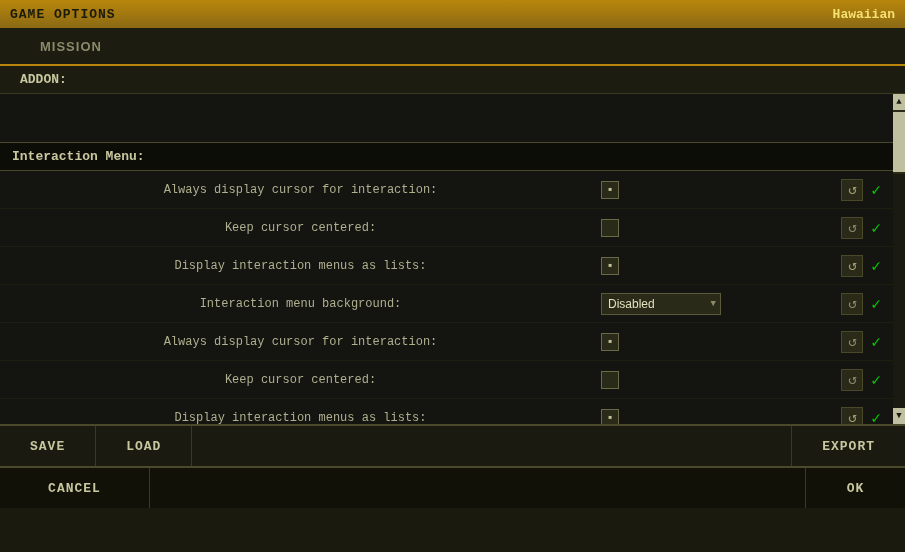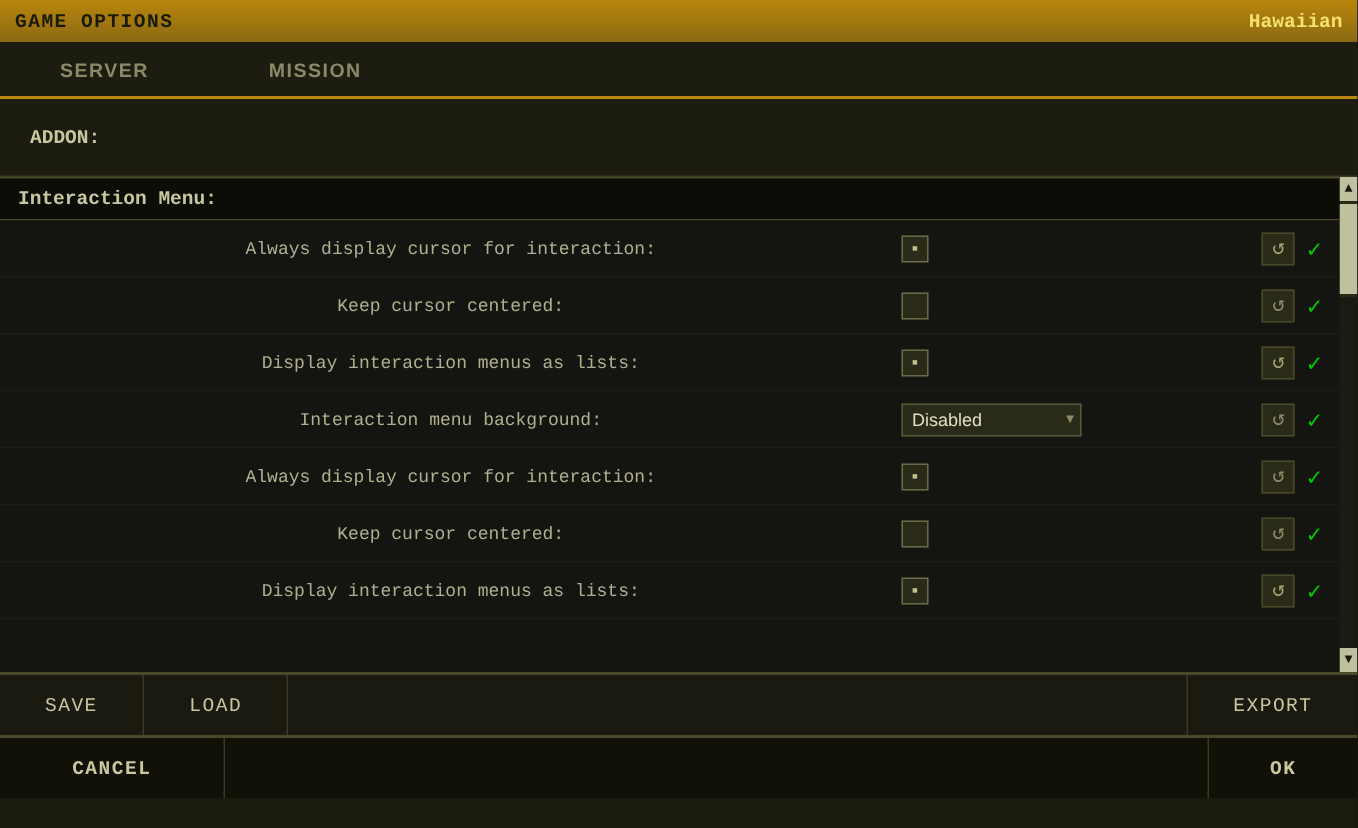--- a/index.html
+++ b/index.html
@@ -57,21 +57,21 @@
     }
     .tab.active {
       background: #c8c8a0;
       color: #1a1a0a;
     }
 
     
     .addon-row {
       display: flex;
       align-items: center;
-      padding: 18px 20px;
+      padding: 6px 20px;
       background: #1c1c10;
       gap: 10px;
       border-bottom: 1px solid #3a3a20;
     }
     .addon-label {
       color: #c8c8a0;
       font-size: 13px;
       font-weight: bold;
       min-width: 60px;
     }
@@ -110,20 +110,21 @@
       height: 330px;
       overflow: hidden;
       position: relative;
       display: flex;
     }
     .content-inner {
       flex: 1;
       overflow-y: auto;
       scrollbar-width: thin;
       scrollbar-color: #c8c8a0 #2a2a18;
+      margin-top: 48px;
     }
     .content-inner::-webkit-scrollbar {
       width: 12px;
     }
     .content-inner::-webkit-scrollbar-track {
       background: #2a2a18;
     }
     .content-inner::-webkit-scrollbar-thumb {
       background: #c0c0a0;
     }
@@ -232,21 +233,21 @@
       border-top: 2px solid #4a4a2a;
     }
     .action-btn {
       padding: 0 30px;
       height: 100%;
       background: transparent;
       border: none;
       border-right: 1px solid #3a3a20;
       color: #c8c8a0;
       font-size: 13px;
-      font-weight: normal;
+      font-weight: bold;
       cursor: pointer;
       letter-spacing: 1px;
       font-family: 'Courier New', monospace;
     }
     .action-btn.right {
       border-right: none;
       border-left: 1px solid #3a3a20;
       margin-left: auto;
     }
     .action-spacer { flex: 1; }
@@ -310,21 +311,20 @@
   </style>
 </head>
 <body>
 
 <div class="title-bar">
   <span class="title-bar-left">GAME OPTIONS</span>
   <span class="title-bar-right">Hawaiian</span>
 </div>
 
 <div class="tab-bar">
-  <button class="tab">SERVER</button>
   <button class="tab">MISSION</button>
 </div>
 
 <div class="addon-row">
   <span class="addon-label">ADDON:</span>
 </div>
 
 <div class="content-area">
   <div class="content-inner">
 

